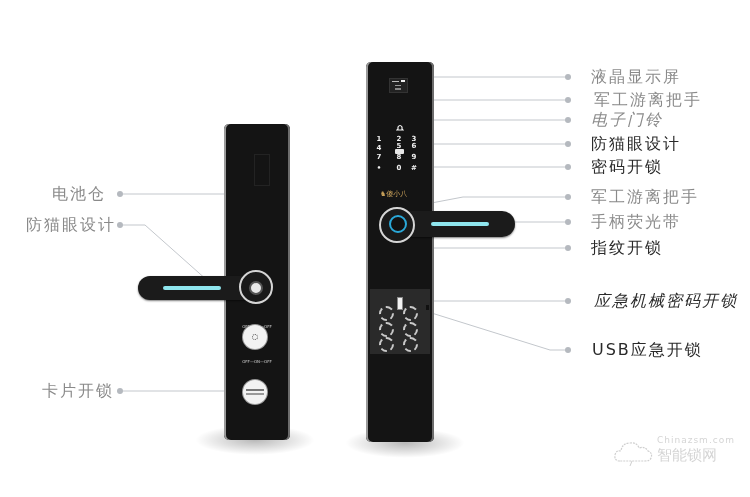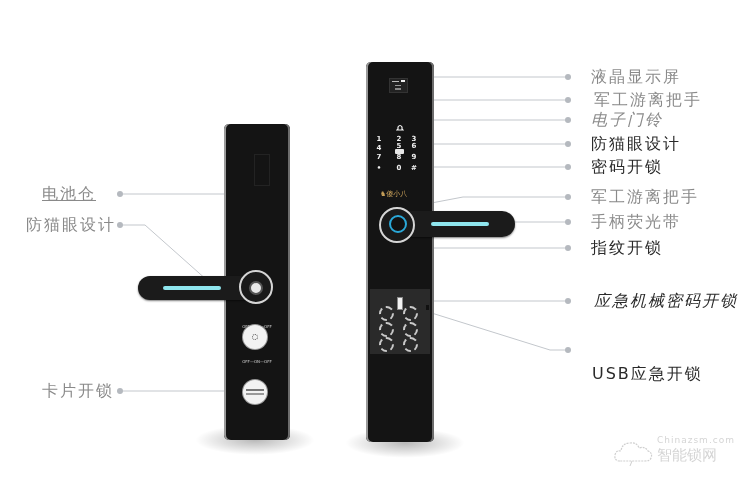--- a/index.html
+++ b/index.html
@@ -33,21 +33,21 @@
     <polyline points="407,144 568,144"></polyline>
     <polyline points="410,167 568,167"></polyline>
     <polyline points="405,208 463,197 568,197"></polyline>
     <polyline points="490,222 568,222"></polyline>
     <polyline points="410,239 430,248 568,248"></polyline>
     <polyline points="407,301 568,301"></polyline>
     <polyline points="422,310 550,350 568,350"></polyline>
   </g>
 </svg>
 
-<div class="label light" style="left:42px; top:186px;text-decoration:underline;">电池仓</div>
+<div class="label light" style="left:52px; top:186px;">电池仓</div>
 <div class="dot" style="left:117px; top:191px;"></div>
 <div class="label light" style="left:26px; top:217px;">防猫眼设计</div>
 <div class="dot" style="left:117px; top:222px;"></div>
 <div class="label light" style="left:42px; top:383px;">卡片开锁</div>
 <div class="dot" style="left:117px; top:388px;"></div>
 
 <div class="shadow" style="left:195px; top:425px; width:120px; height:30px;"></div>
 <div class="panel" style="left:224px; top:124px; width:66px; height:316px;">
   <div class="abs" style="left:30px; top:30px; width:14px; height:30px; border:1px solid #232323;"></div>
   <div class="abs" style="left:31px; top:273px; width:44px; height:44px;"></div>
@@ -132,21 +132,21 @@
 <div class="label dark" style="left:591px; top:159px;">密码开锁</div>
 <div class="dot" style="left:565px; top:194px;"></div>
 <div class="label light" style="left:591px; top:189px;">军工游离把手</div>
 <div class="dot" style="left:565px; top:219px;"></div>
 <div class="label light" style="left:591px; top:214px;">手柄荧光带</div>
 <div class="dot" style="left:565px; top:245px;"></div>
 <div class="label dark" style="left:591px; top:240px;">指纹开锁</div>
 <div class="dot" style="left:565px; top:298px;"></div>
 <div class="label dark" style="left:594px; top:293px;font-style:italic;">应急机械密码开锁</div>
 <div class="dot" style="left:565px; top:347px;"></div>
-<div class="label dark" style="left:592px; top:342px;margin-top:24px;">USB应急开锁</div>
+<div class="label dark" style="left:592px; top:342px;">USB应急开锁</div>
 
 <div class="abs" style="left:612px; top:437px;">
   <svg width="42" height="30" viewBox="0 0 42 30">
       <path d="M8 24 Q2 24 3 18 Q4 13 9 14 Q10 6 18 6 Q25 5 27 11 Q33 9 36 14 Q41 16 39 21 Q38 24 33 24 Z" fill="none" stroke="#cfcfcf" stroke-width="1.2" stroke-dasharray="2 1"></path>
       <line x1="20" y1="24" x2="18" y2="29" stroke="#cfcfcf"></line>
     </svg>
 </div>
 <div class="wm" style="left:657px; top:435px; font-size:9px; letter-spacing:1px;">Chinazsm.com</div>
 <div class="wm" style="left:657px; top:446px; font-size:15px;">智能锁网</div>
 

